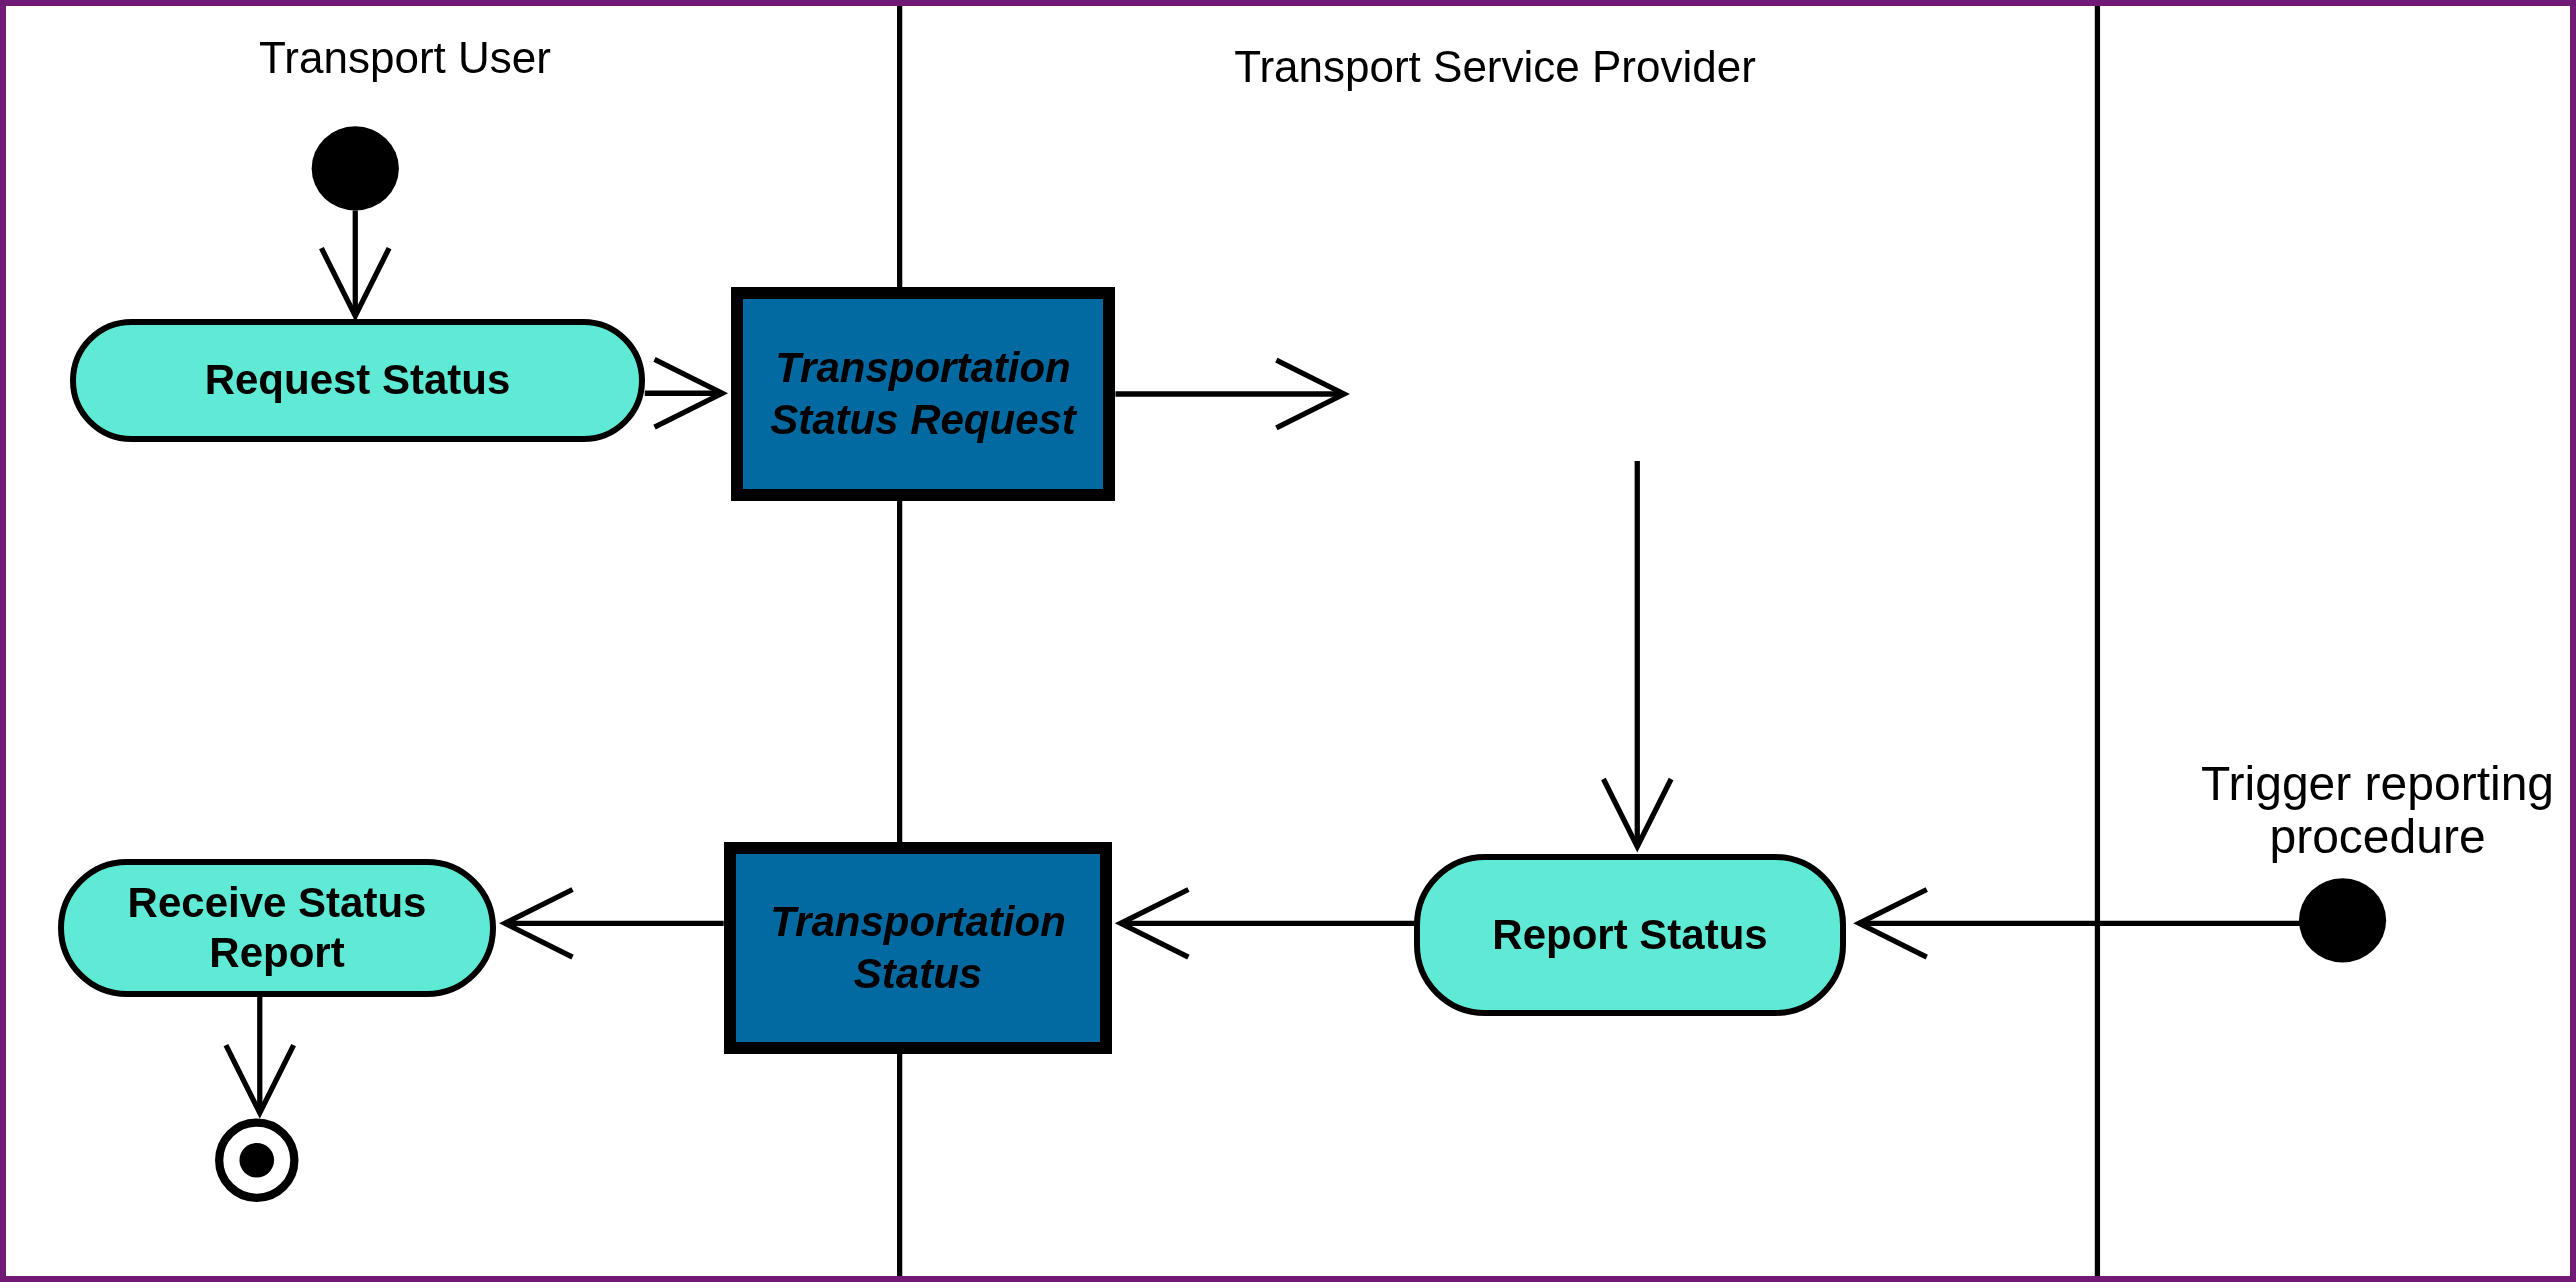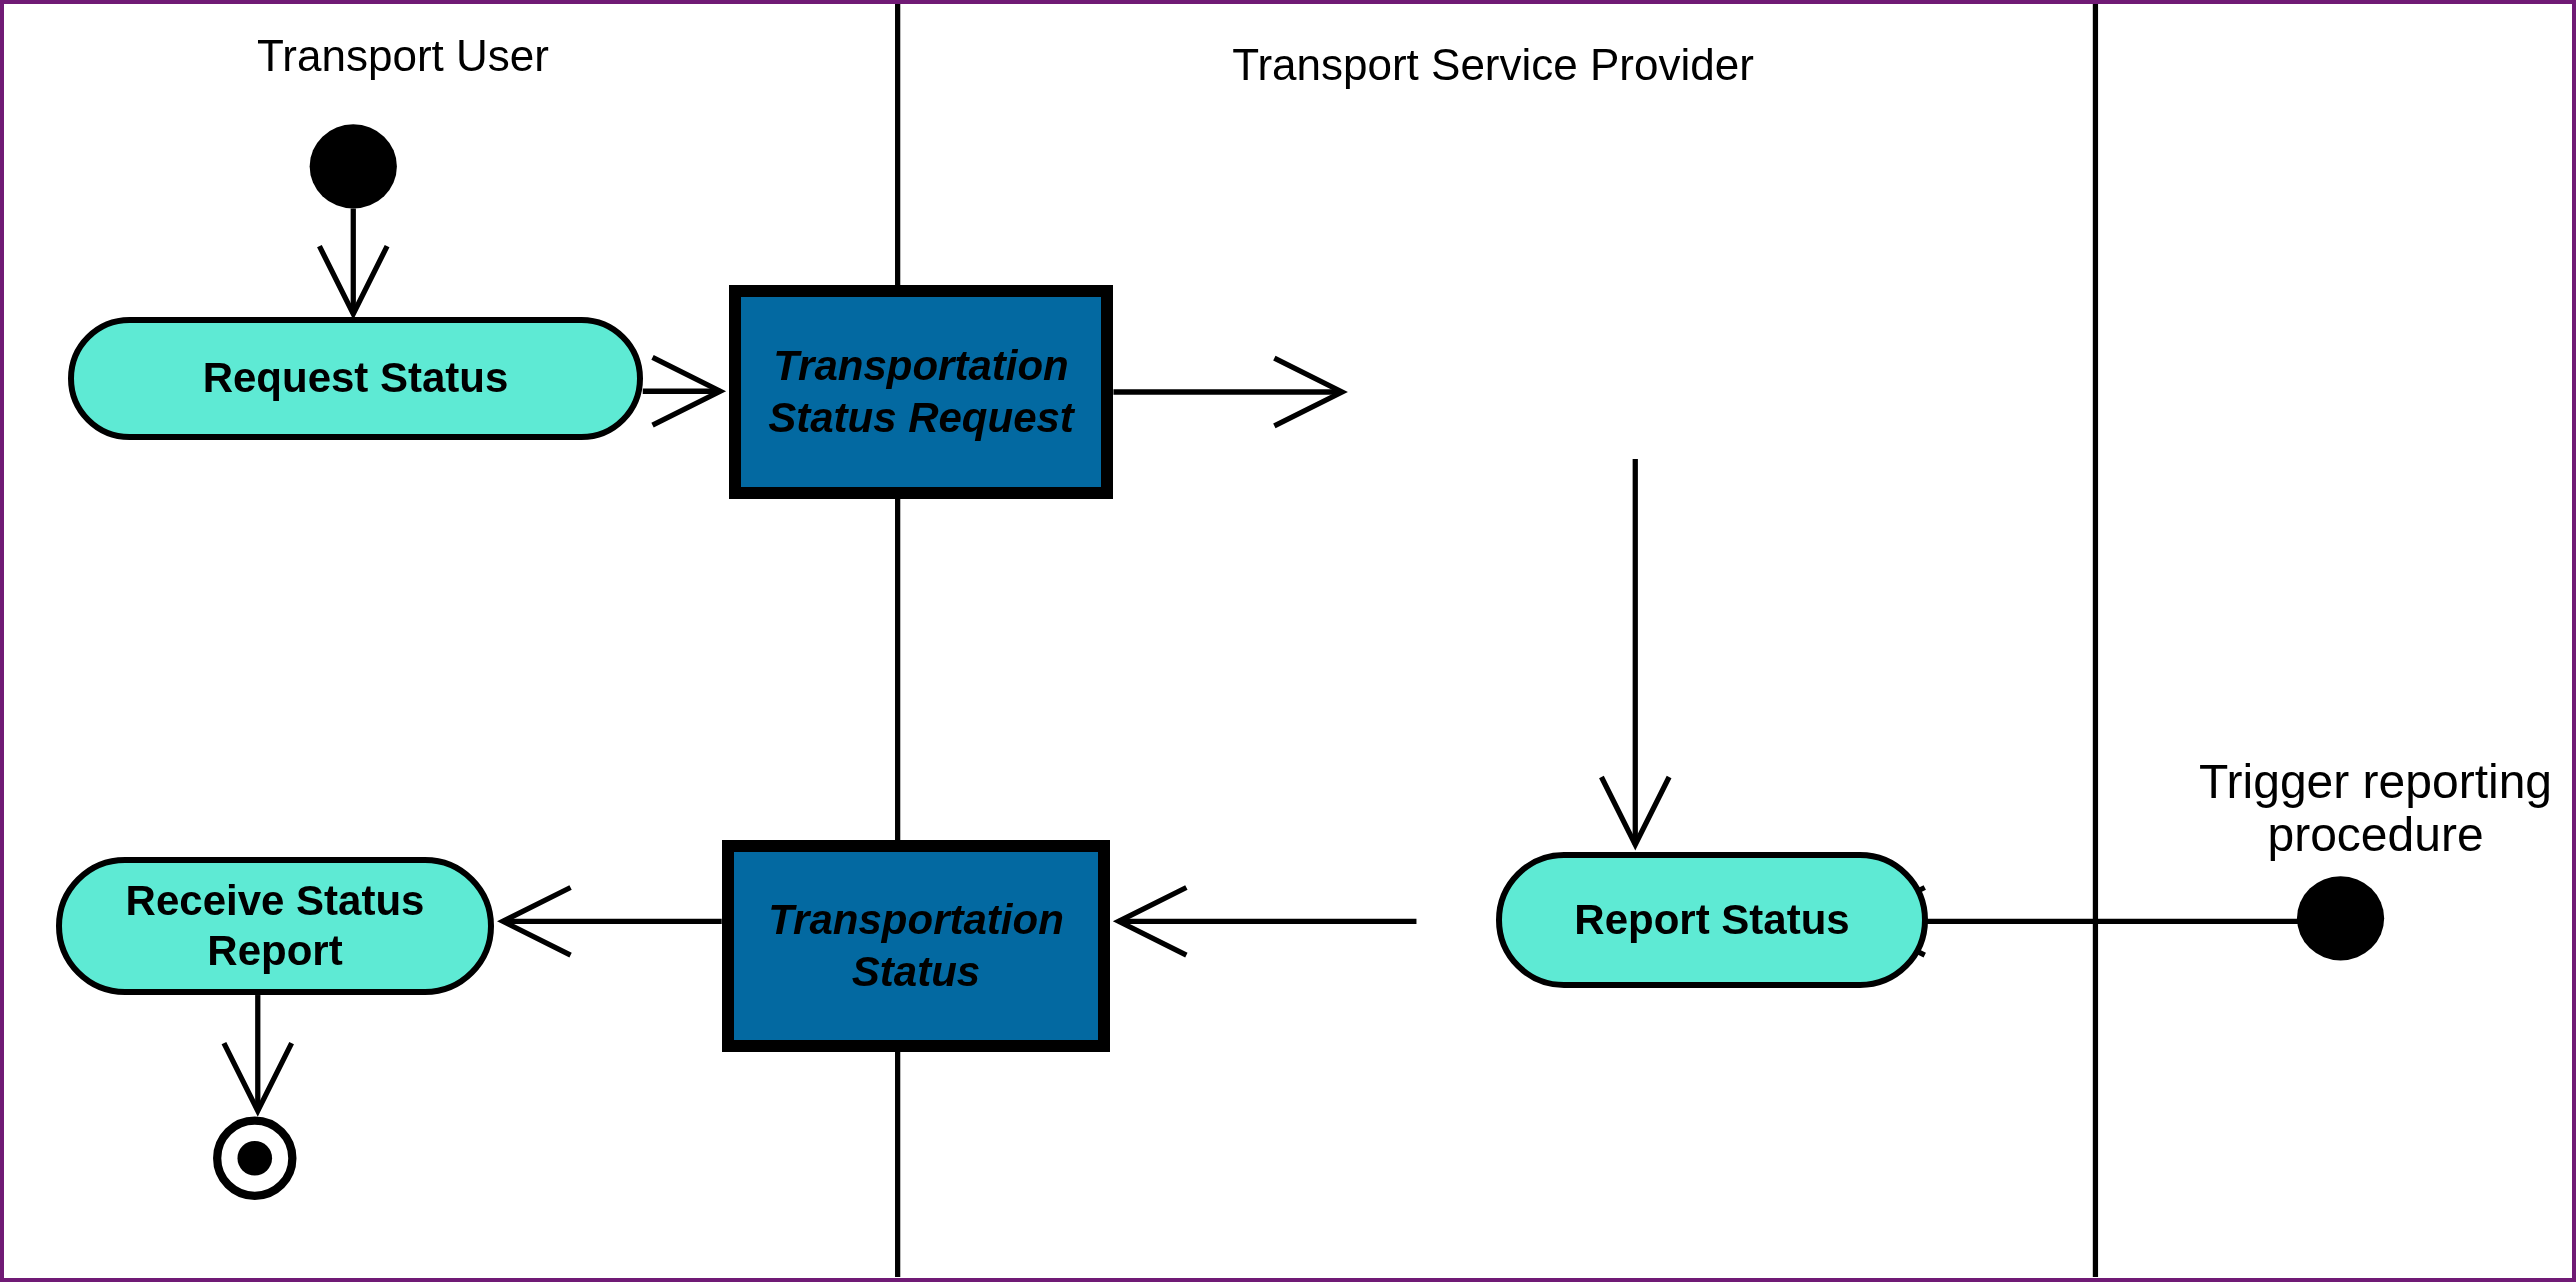--- a/index.html
+++ b/index.html
@@ -1,21 +1,21 @@
 <!DOCTYPE html>
 <html style="font-size:12px"><head>
 <meta charset="utf-8">
 <style>
   html, body { margin: 0; padding: 0; background: #ffffff; }
   .diagram {
     position: relative;
     width: 2576px;
     height: 1282px;
     background: #ffffff;
-    border: 4px solid #701a75;
+    border: 6px solid #701a75;
     box-sizing: border-box;
     overflow: hidden;
     font-family: "Liberation Sans", sans-serif;
     color: #000000;
   }
   .layer-svg {
     position: absolute;
     left: -9px; top: -9px;   
     width: 2576px;
     height: 1282px;
@@ -112,21 +112,21 @@
     <ellipse cx="345" cy="1547" rx="50" ry="50" fill="#ffffff" stroke="#000000" stroke-width="11"></ellipse>
     <circle cx="345" cy="1547" r="23" class="fillnode"></circle>
   </svg>
 
   <div class="lane-title" style="left:399px; top:27px;">Transport User</div>
   <div class="lane-title" style="left:1489px; top:36px;">Transport Service Provider</div>
 
   <div class="activity" style="left:64px; top:313px; width:575px; height:123px;">Request Status</div>
 
 
-  <div class="activity" style="left:1492px; top:848px; width:432px; height:136px;">Report Status</div>
+  <div class="activity" style="left:1408px; top:848px; width:432px; height:162px;">Report Status</div>
 
   <div class="activity" style="left:52px; top:853px; width:438px; height:138px;">Receive Status
 Report</div>
 
   <div class="object-node" style="left:725px; top:281px; width:384px; height:214px;">Transportation
 Status Request</div>
 
   <div class="object-node" style="left:718px; top:836px; width:388px; height:212px;">Transportation
 Status</div>
 

